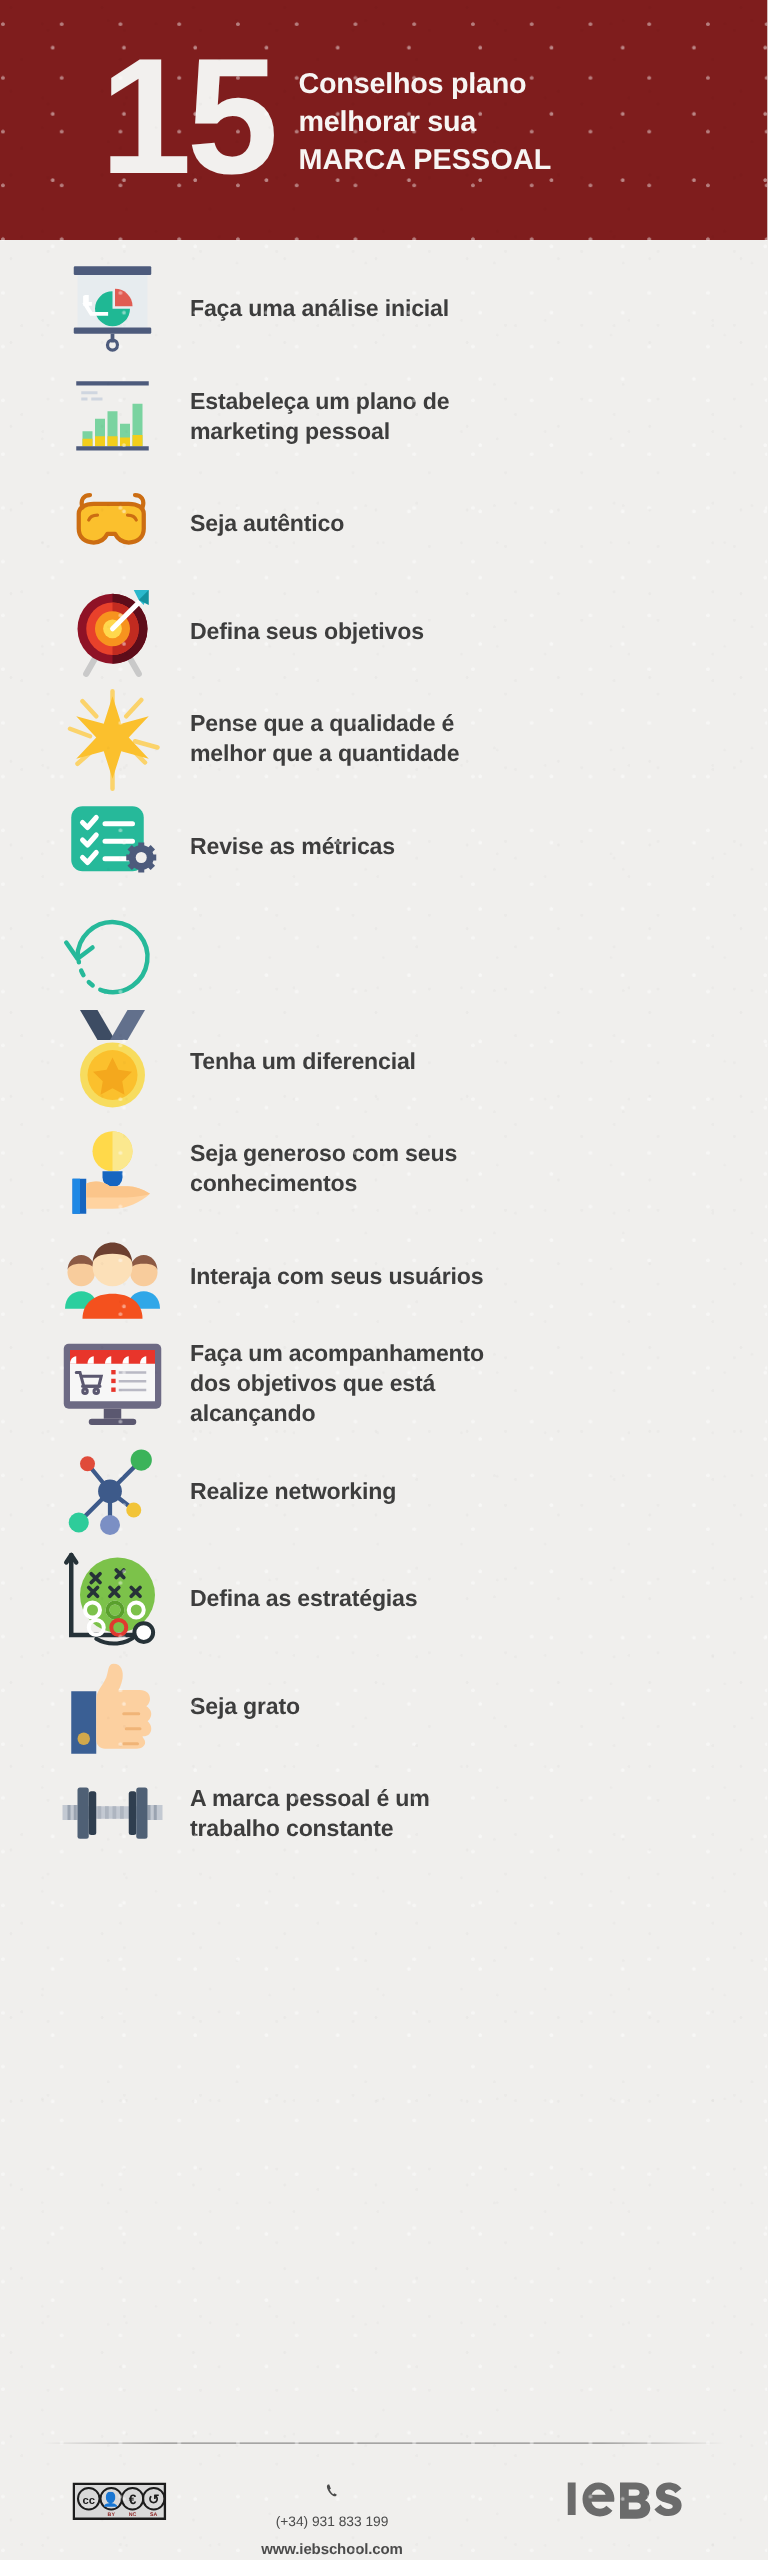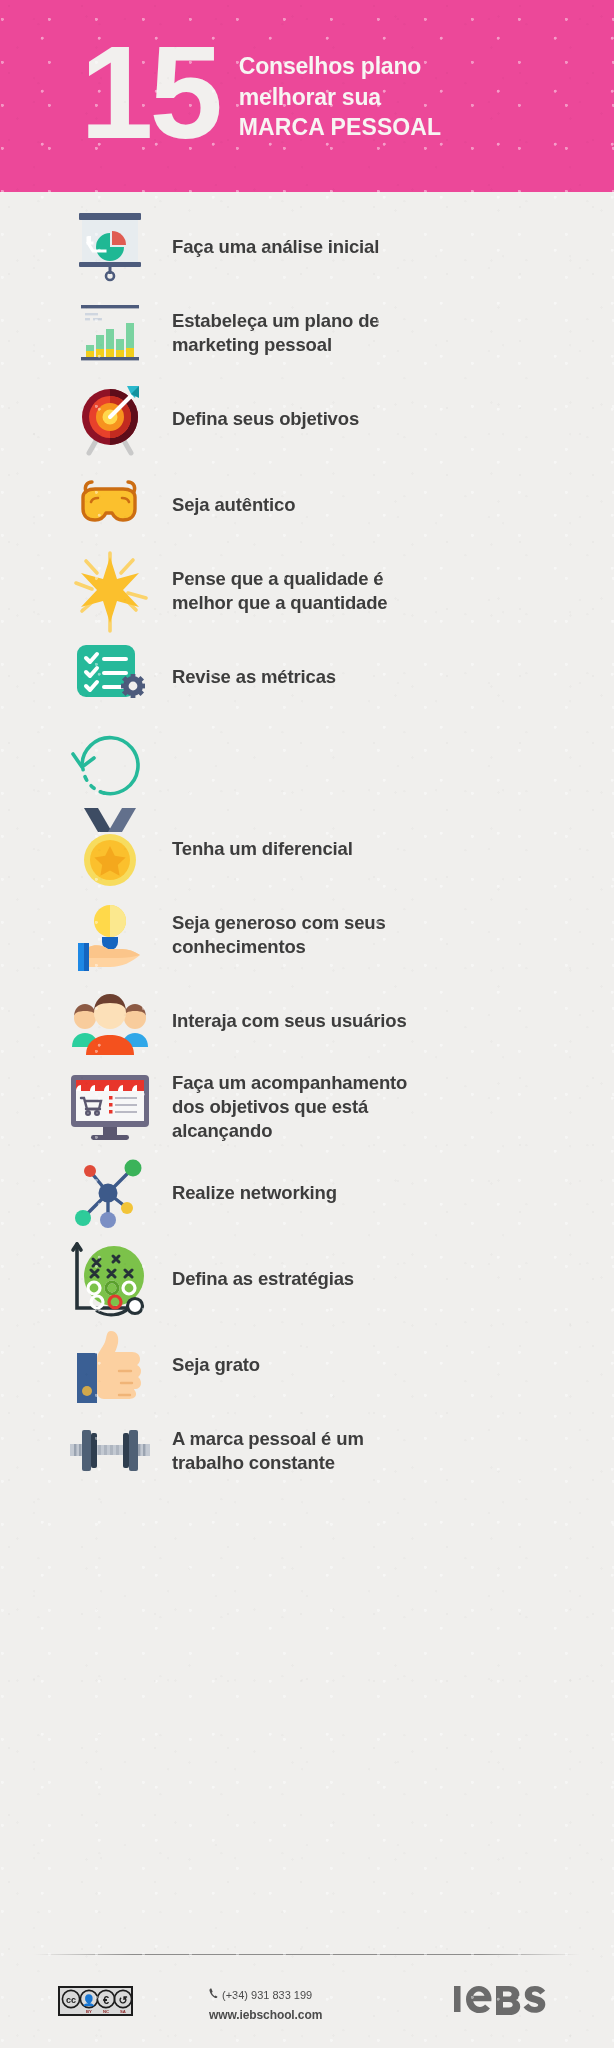--- a/index.html
+++ b/index.html
@@ -21,40 +21,40 @@
       radial-gradient(circle at 22% 67%, rgba(0,0,0,.026) 0 1px, transparent 1.4px),
       radial-gradient(circle at 51% 88%, rgba(0,0,0,.024) 0 1px, transparent 1.4px),
       radial-gradient(circle at 74% 72%, rgba(255,255,255,.55) 0 1.2px, transparent 1.8px),
       radial-gradient(circle at 5% 45%, rgba(255,255,255,.5) 0 1.2px, transparent 1.8px);
     background-size:73px 67px,91px 83px,61px 59px,103px 97px,79px 71px,67px 89px,57px 53px,47px 43px;
     pointer-events:none;z-index:3;opacity:.85;
   }
 
   
   .header{
-    position:relative;height:192px;background:#ec4899;
+    position:relative;height:192px;background:#7f1d1d;
     display:flex;align-items:center;z-index:2;
   }
   .hdr-num{
     color:#f2f0ee;font-size:132px;font-weight:700;line-height:.82;
     letter-spacing:-4px;margin-left:80px;margin-top:-6px;
     font-family:"Liberation Sans", sans-serif;
   }
   .hdr-title{
     margin-left:20px;color:#f7f5f3;font-weight:700;font-size:23px;
     line-height:1.32;letter-spacing:-.2px;margin-top:2px;
   }
   .hdr-title .ln3{ letter-spacing:.1px; }
 
   
   .list{position:relative;z-index:2;padding-top:12px;}
   .row{
     display:flex;align-items:center;
     min-height:86px;
-    padding-left:64px;padding-right:20px;
+    padding-left:44px;padding-right:20px;
   }
   .icon-cell{
     width:92px;min-width:92px;height:80px;
     display:flex;align-items:center;justify-content:center;
   }
   .row-label{
     margin-left:16px;color:#3d3d3d;font-weight:700;
     font-size:18.5px;line-height:1.28;letter-spacing:-.15px;
     white-space:pre-line;
   }
@@ -64,21 +64,21 @@
   .footer-rule{
     position:absolute;top:24px;left:34px;right:34px;height:1px;
     background:linear-gradient(to right,rgba(60,60,60,0) 0%,rgba(60,60,60,.55) 18%,rgba(60,60,60,.55) 82%,rgba(60,60,60,0) 100%);
   }
   .footer-inner{
     position:absolute;top:56px;left:0;right:0;
     display:flex;align-items:flex-start;text-align:center;
   }
   .cc-badge{margin-left:58px;}
   .contact{margin-left:76px;color:#4b4b4b;font-size:11px;line-height:1.75;font-weight:400;}
-  .contact .phone{display:flex;align-items:center;gap:4px;}
+  .contact .phone{display:flex;align-items:center;gap:4px;flex-direction:column;}
   .contact .site{font-weight:700;font-size:12px;letter-spacing:-.1px;}
   .brand{margin-left:auto;margin-right:68px;margin-top:-4px;}
 </style>
 </head>
 <body>
 
 <div id="paper-texture"></div>
 
 <div class="header">
   <div class="hdr-num">15</div>
@@ -126,44 +126,44 @@
             <rect x="55" y="53" width="8" height="9" fill="#f2ce1b"></rect>
     </g>
     <rect x="10" y="62" width="58" height="3.4" fill="#4d5b7c"></rect>
   </svg>
       </div>
       <div class="row-label">Estabeleça um plano de
 marketing pessoal</div>
     </div>
     <div class="row">
       <div class="icon-cell">
+  <svg width="82" height="60" viewBox="0 0 82 60">
+    <path d="M14 22c0-5 5-8 12-8h28c7 0 12 3 12 8v12c0 7-5 11-12 11-6 0-9-3-11-7h-6c-2 4-5 7-11 7-7 0-12-4-12-11z" fill="#fbc02d" stroke="#cc6d12" stroke-width="3.4" stroke-linejoin="round"></path>
+    <path d="M17 17c-2-6 1-10 6-10M65 17c2-6-1-10-6-10" stroke="#cc6d12" stroke-width="3.4" fill="none" stroke-linecap="round"></path>
+    <path d="M22 27c1-3 4-4 7-4M53 23c3 0 6 1 7 4" stroke="#cc6d12" stroke-width="2.6" fill="none" stroke-linecap="round"></path>
+  </svg>
+      </div>
+      <div class="row-label">Seja autêntico</div>
+    </div>
+    <div class="row">
+      <div class="icon-cell">
   <svg width="80" height="80" viewBox="0 0 80 80">
     <path d="M27 60l-8 14M53 60l8 14" stroke="#c9c9c9" stroke-width="5" stroke-linecap="round"></path>
     <circle cx="40" cy="38" r="28" fill="#8f1226"></circle>
     <path d="M40 10a28 28 0 0 1 0 56z" fill="#5e0d1a"></path>
     <circle cx="40" cy="38" r="21" fill="#e8412b"></circle>
     <path d="M40 17a21 21 0 0 1 0 42z" fill="#c22b20"></path>
     <circle cx="40" cy="38" r="14" fill="#f7931e"></circle>
     <circle cx="40" cy="38" r="7.5" fill="#ffd84d"></circle>
     <path d="M40 38L66 12" stroke="#fff" stroke-width="4" stroke-linecap="round"></path>
     <path d="M57 7l12 0-4 12-4-4z" fill="#2bb8cc"></path>
     <path d="M69 7l0 12-8-4z" fill="#14919e"></path>
   </svg>
       </div>
       <div class="row-label">Defina seus objetivos</div>
-    </div>
-    <div class="row">
-      <div class="icon-cell">
-  <svg width="82" height="60" viewBox="0 0 82 60">
-    <path d="M14 22c0-5 5-8 12-8h28c7 0 12 3 12 8v12c0 7-5 11-12 11-6 0-9-3-11-7h-6c-2 4-5 7-11 7-7 0-12-4-12-11z" fill="#fbc02d" stroke="#cc6d12" stroke-width="3.4" stroke-linejoin="round"></path>
-    <path d="M17 17c-2-6 1-10 6-10M65 17c2-6-1-10-6-10" stroke="#cc6d12" stroke-width="3.4" fill="none" stroke-linecap="round"></path>
-    <path d="M22 27c1-3 4-4 7-4M53 23c3 0 6 1 7 4" stroke="#cc6d12" stroke-width="2.6" fill="none" stroke-linecap="round"></path>
-  </svg>
-      </div>
-      <div class="row-label">Seja autêntico</div>
     </div>
     <div class="row">
       <div class="icon-cell">
   <svg width="80" height="84" viewBox="0 0 80 84">
     <g stroke="#fbd36b" stroke-width="3.6" stroke-linecap="round">
       <path d="M40 4v16M40 64v18M6 34l16 6M58 44l18 5M16 12l11 12M53 48l13 13M63 11L51 24M28 48L12 62"></path>
     </g>
     <path d="M40 8l7 22 22-6-16 17 16 17-22-6-7 22-7-22-22 6 16-17-16-17 22 6z" fill="#fbc02d"></path>
   </svg>
       </div>

